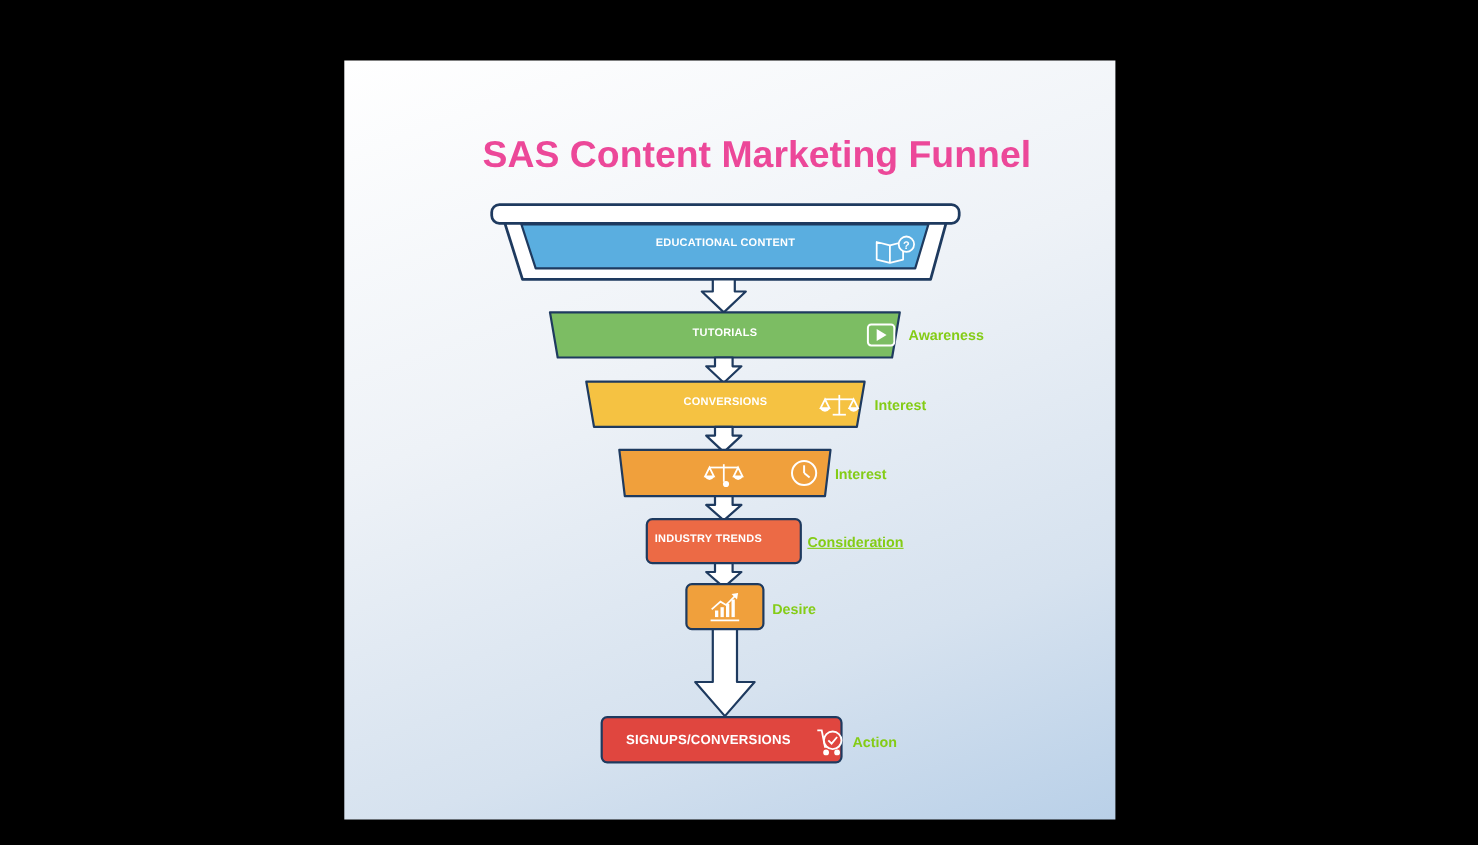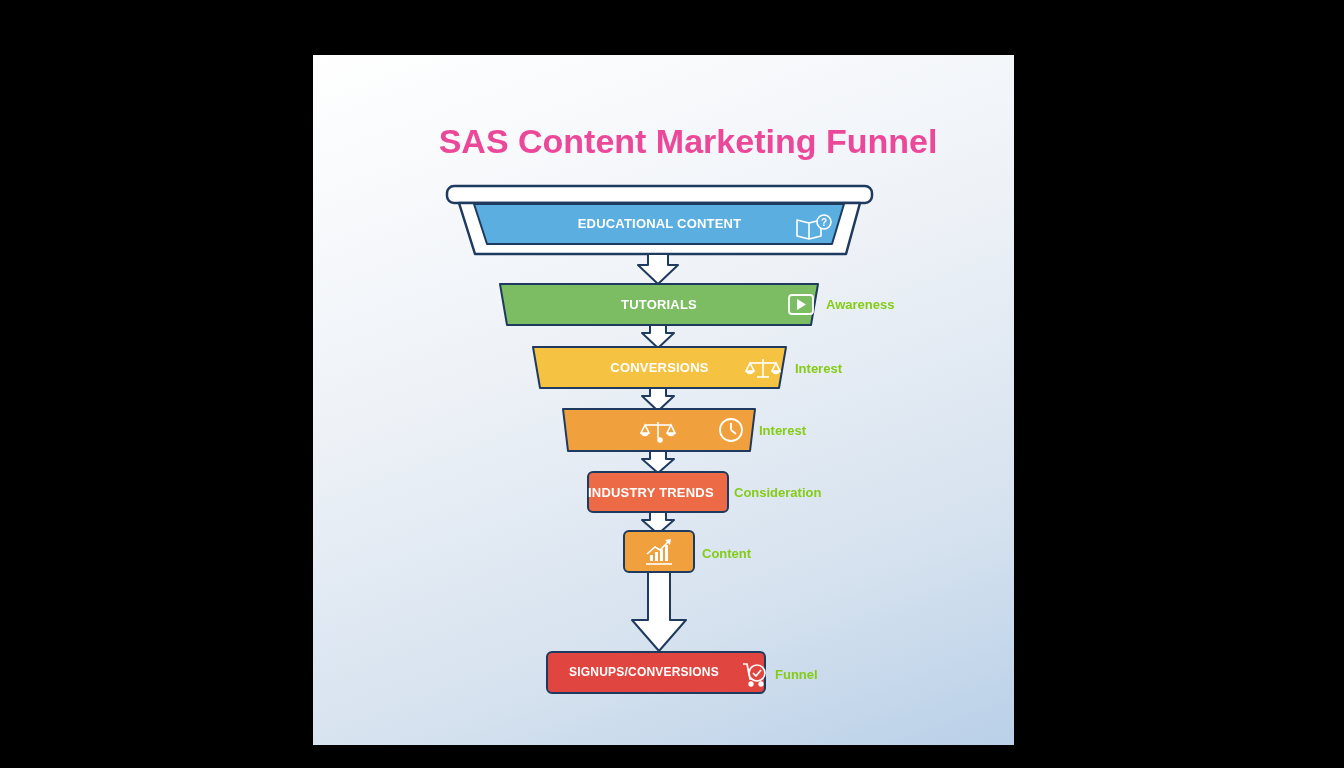--- a/index.html
+++ b/index.html
@@ -1,21 +1,21 @@
 <!DOCTYPE html>
 <html><head>
 <meta charset="utf-8">
 <style>
   html,body{margin:0;padding:0;}
   body{width:1344px;height:768px;background:#000;position:relative;overflow:hidden;font-family:"Liberation Sans",sans-serif;}
   .panel{position:absolute;left:313px;top:55px;width:701px;height:690px;
     background:linear-gradient(160deg,#ffffff 0%,#eef2f7 40%,#d6e2ef 75%,#b9d0e8 100%);}
   .title{position:absolute;left:0;top:106px;width:1344px;text-align:center;font-size:34px;font-weight:bold;color:#ec4899;letter-spacing:0px;margin:16px;}
   .shape{position:absolute;}
-  .stage-text{position:absolute;color:#fff;font-weight:bold;font-size:13px;text-align:center;white-space:nowrap;letter-spacing:0.2px;}
+  .stage-text{position:absolute;color:#fff;font-weight:bold;font-size:10px;text-align:center;white-space:nowrap;letter-spacing:0.2px;}
   .side{position:absolute;color:#84cc16;font-size:13px;font-weight:bold;white-space:nowrap;}
   svg{overflow:visible;}
 </style>
 </head>
 <body>
 
 <div class="panel"></div>
 
 <h1 class="title">SAS Content Marketing Funnel</h1>
 
@@ -110,15 +110,15 @@
 
 <div class="stage-text" style="left:487px;top:216px;width:345px;">EDUCATIONAL CONTENT</div>
 <div class="stage-text" style="left:507px;top:297px;width:304px;text-align:center;">TUTORIALS</div>
 <div class="stage-text" style="left:540px;top:360px;width:239px;">CONVERSIONS</div>
 <div class="stage-text" style="left:588px;top:485px;width:112px;">INDUSTRY TRENDS</div>
 <div class="stage-text" style="left:547px;top:665px;width:194px;font-size:12px;">SIGNUPS/CONVERSIONS</div>
 
 <div class="side" style="left:826px;top:297px;">Awareness</div>
 <div class="side" style="left:795px;top:361px;">Interest</div>
 <div class="side" style="left:759px;top:423px;">Interest</div>
-<div class="side" style="left:734px;top:485px;">Consideration</div>
-<div class="side" style="left:702px;top:546px;">Content</div>
-<div class="side" style="left:775px;top:667px;">Funnel</div>
+<div class="side" style="left:734px;top:485px;text-decoration:underline;">Consideration</div>
+<div class="side" style="left:702px;top:546px;">Desire</div>
+<div class="side" style="left:775px;top:667px;">Action</div>
 
 </body></html>

